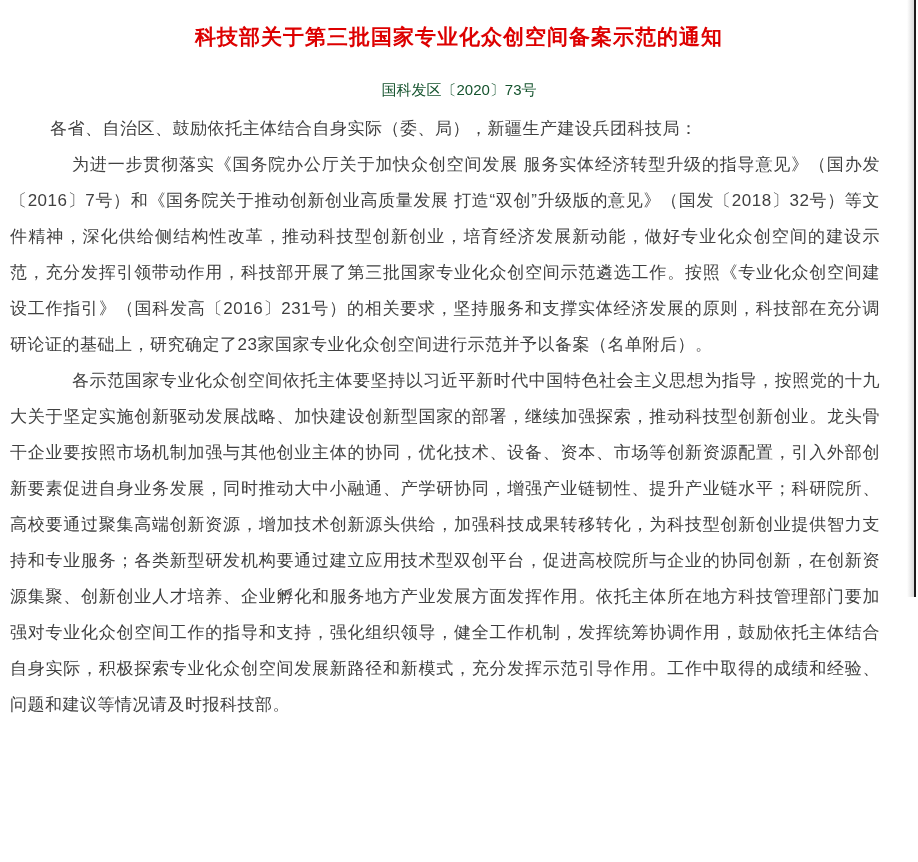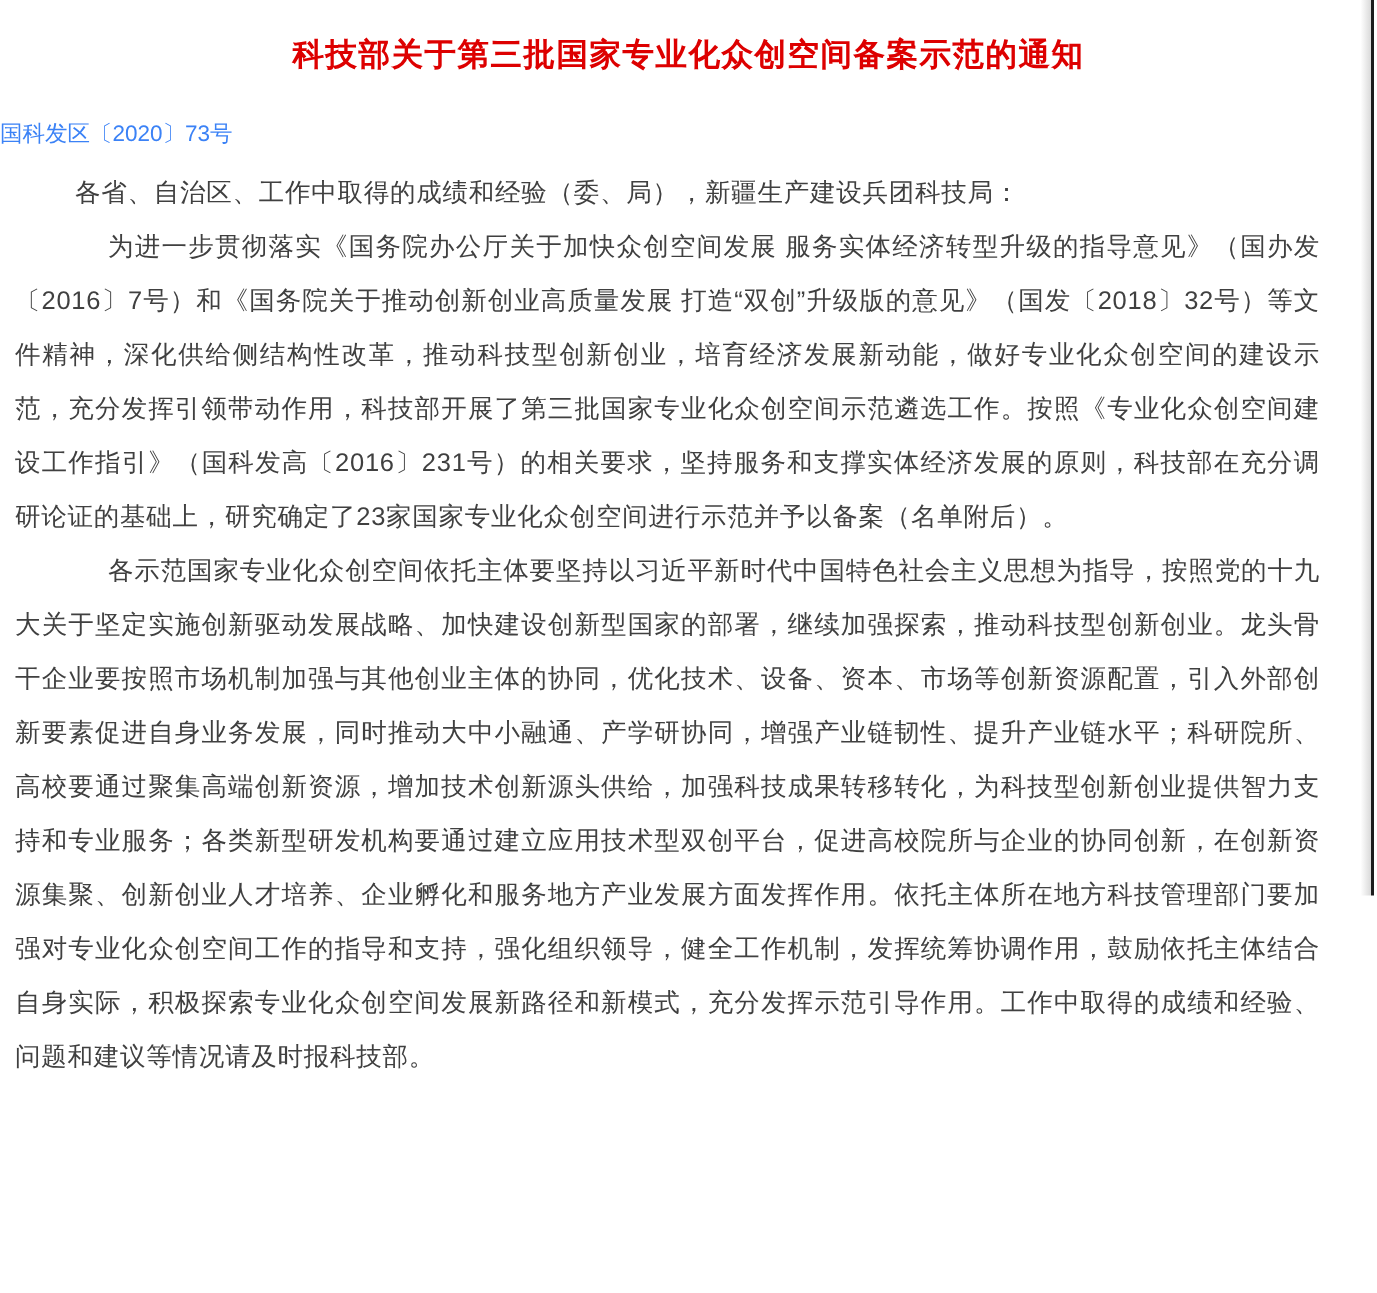--- a/index.html
+++ b/index.html
@@ -21,23 +21,24 @@
     padding-top: 25px;
     text-align: center;
     font-size: 21px;
     line-height: 24px;
     font-weight: bold;
     color: #dd0000;
     letter-spacing: 1px;
   }
   .doc-number {
     margin-top: 32px;
+    text-align: center;
     font-size: 15px;
     line-height: 18px;
-    color: #3b82f6;
+    color: #14532d;
   }
   .salutation {
     margin: 12px 38px 0 10px;
     text-indent: 40px;
     font-size: 17px;
     line-height: 36px;
     letter-spacing: 0.5px;
   }
   .body-paragraph {
     margin: 0 38px 0 10px;
@@ -87,21 +88,21 @@
 </style>
 </head>
 <body>
 
 <div class="page">
 
   <div class="doc-title">科技部关于第三批国家专业化众创空间备案示范的通知</div>
 
   <div class="doc-number">国科发区〔2020〕73号</div>
 
-  <div class="salutation">各省、自治区、工作中取得的成绩和经验（委、局），新疆生产建设兵团科技局：</div>
+  <div class="salutation">各省、自治区、鼓励依托主体结合自身实际（委、局），新疆生产建设兵团科技局：</div>
 
   <div class="body-paragraph">为进一步贯彻落实《国务院办公厅关于加快众创空间发展 服务实体经济转型升级的指导意见》（国办发〔2016〕7号）和《国务院关于推动创新创业高质量发展 打造“双创”升级版的意见》（国发〔2018〕32号）等文件精神，深化供给侧结构性改革，推动科技型创新创业，培育经济发展新动能，做好专业化众创空间的建设示范，充分发挥引领带动作用，科技部开展了第三批国家专业化众创空间示范遴选工作。按照《专业化众创空间建设工作指引》（国科发高〔2016〕231号）的相关要求，坚持服务和支撑实体经济发展的原则，科技部在充分调研论证的基础上，研究确定了23家国家专业化众创空间进行示范并予以备案（名单附后）。</div>
 
   <div class="body-paragraph">各示范国家专业化众创空间依托主体要坚持以习近平新时代中国特色社会主义思想为指导，按照党的十九大关于坚定实施创新驱动发展战略、加快建设创新型国家的部署，继续加强探索，推动科技型创新创业。龙头骨干企业要按照市场机制加强与其他创业主体的协同，优化技术、设备、资本、市场等创新资源配置，引入外部创新要素促进自身业务发展，同时推动大中小融通、产学研协同，增强产业链韧性、提升产业链水平；科研院所、高校要通过聚集高端创新资源，增加技术创新源头供给，加强科技成果转移转化，为科技型创新创业提供智力支持和专业服务；各类新型研发机构要通过建立应用技术型双创平台，促进高校院所与企业的协同创新，在创新资源集聚、创新创业人才培养、企业孵化和服务地方产业发展方面发挥作用。依托主体所在地方科技管理部门要加强对专业化众创空间工作的指导和支持，强化组织领导，健全工作机制，发挥统筹协调作用，鼓励依托主体结合自身实际，积极探索专业化众创空间发展新路径和新模式，充分发挥示范引导作用。工作中取得的成绩和经验、问题和建议等情况请及时报科技部。</div>
 
 
   <div class="attachment-line">附件：第三批国家专业化众创空间示范名单</div>
 
   <div class="signature-block">
     <div class="signer-name">科 技 部</div>

